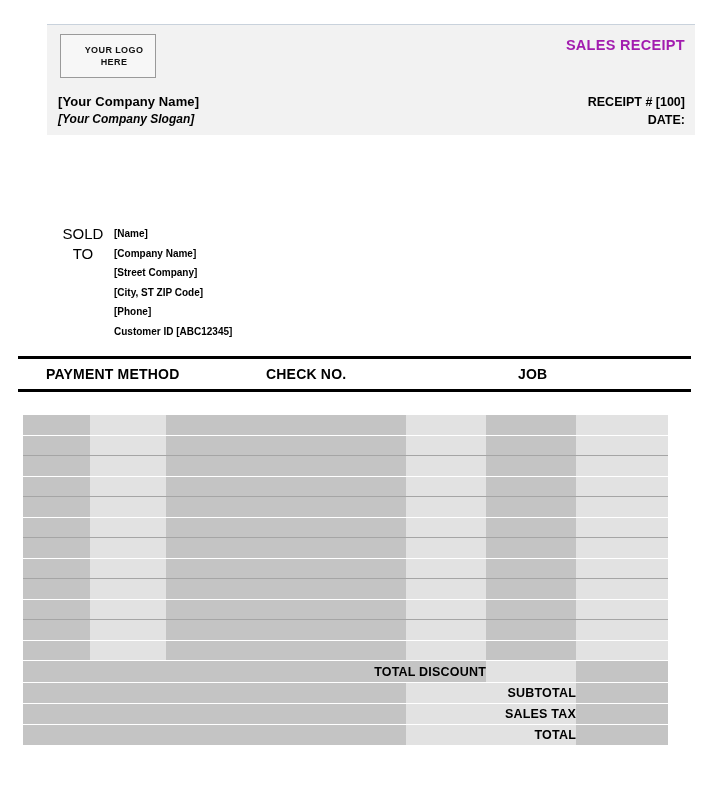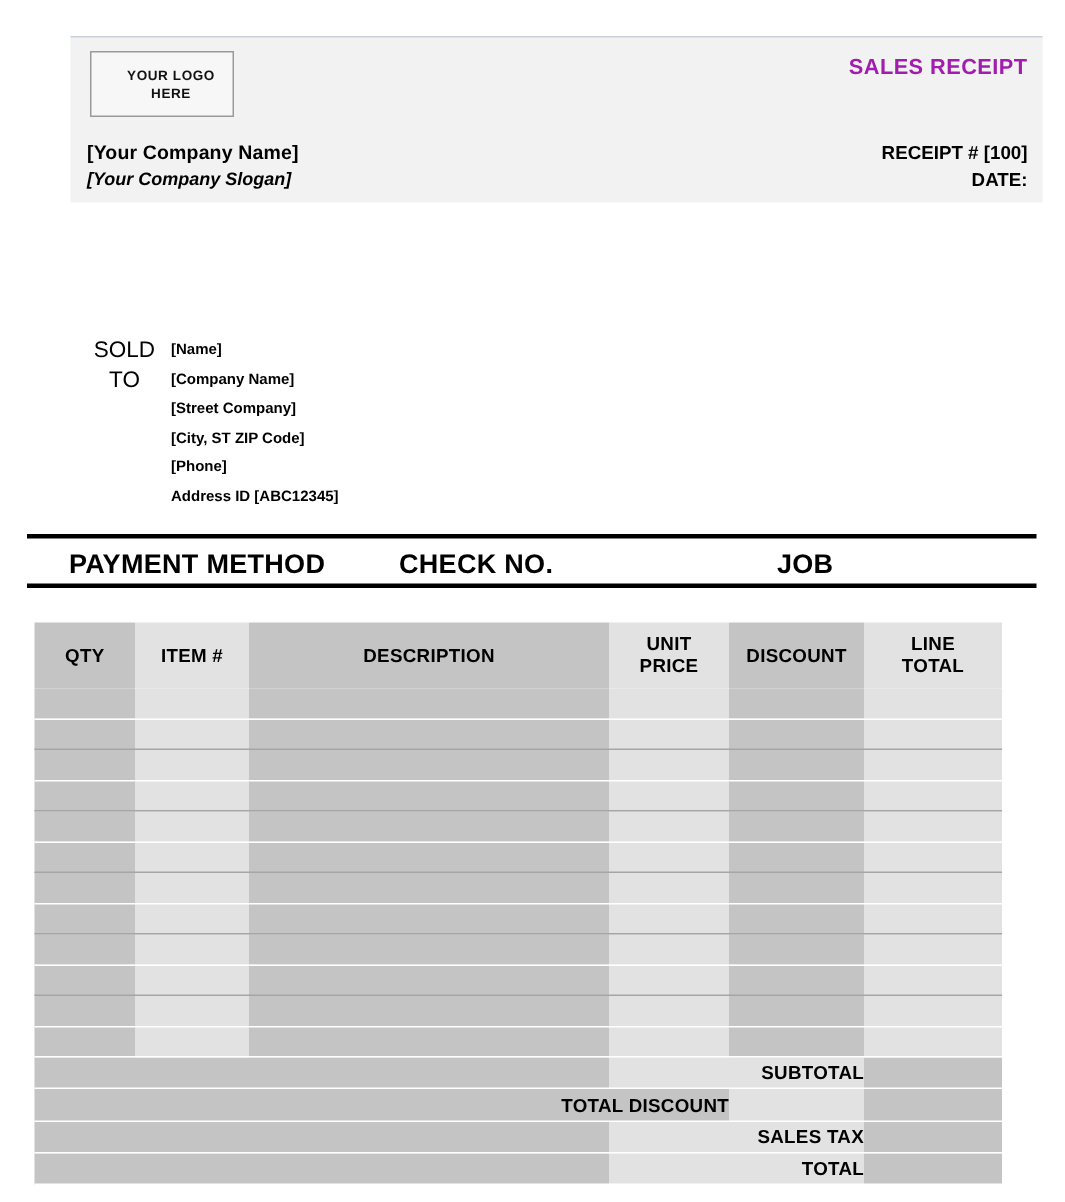--- a/index.html
+++ b/index.html
@@ -143,21 +143,21 @@
     top: 356px;
     width: 673px;
     height: 36px;
     border-top: 3px solid #000;
     border-bottom: 3px solid #000;
     box-sizing: border-box;
   }
   .pay-cell {
     position: absolute;
     top: 7px;
-    font-size: 18px;
+    font-size: 14px;
     font-weight: bold;
     letter-spacing: 0.2px;
   }
   .pay-cell.c0 { left: 28px; }
   .pay-cell.c1 { left: 248px; }
   .pay-cell.c2 { left: 500px; }
 
   
   .table {
     position: absolute;
@@ -243,21 +243,21 @@
     <div class="soldto-label">
       <div>SOLD</div>
       <div>TO</div>
     </div>
     <div class="soldto-lines">
       <div>[Name]</div>
       <div>[Company Name]</div>
       <div>[Street Company]</div>
       <div>[City, ST  ZIP Code]</div>
       <div>[Phone]</div>
-      <div>Address ID [ABC12345]</div>
+      <div>Customer ID [ABC12345]</div>
     </div>
   </div>
 
   <div class="pay-band">
     <div class="pay-cell c0">PAYMENT METHOD</div>
     <div class="pay-cell c1">CHECK NO.</div>
     <div class="pay-cell c2">JOB</div>
   </div>
 
   <div class="table">
@@ -265,34 +265,20 @@
       <colgroup>
         <col style="width:67px">
         <col style="width:76px">
         <col style="width:240px">
         <col style="width:80px">
         <col style="width:90px">
         <col style="width:92px">
       </colgroup>
 
       <tbody>
-          <tr class="hdr">
-        <td class="sh-dark">QTY</td>
-        <td class="sh-light">ITEM #</td>
-        <td class="sh-dark">DESCRIPTION</td>
-        <td class="sh-light">
-          <span>UNIT</span><br>
-          <span>PRICE</span>
-        </td>
-        <td class="sh-dark">DISCOUNT</td>
-        <td class="sh-light">
-          <span>LINE</span><br>
-          <span>TOTAL</span>
-        </td>
-      </tr>
 
       <tr class="body-row">
         <td class="sh-dark"></td>
         <td class="sh-light"></td>
         <td class="sh-dark"></td>
         <td class="sh-light"></td>
         <td class="sh-dark"></td>
         <td class="sh-light"></td>
       </tr>
       <tr class="body-row ruled">
@@ -375,34 +361,34 @@
         <td class="sh-dark"></td>
         <td class="sh-light"></td>
       </tr>
       <tr class="body-row">
         <td class="sh-dark"></td>
         <td class="sh-light"></td>
         <td class="sh-dark"></td>
         <td class="sh-light"></td>
         <td class="sh-dark"></td>
         <td class="sh-light"></td>
+      </tr>
+
+      <tr class="tot-row td-row">
+        <td class="sh-dark tot-label" colspan="4">TOTAL DISCOUNT</td>
+        <td class="sh-light"></td>
+        <td class="sh-dark"></td>
       </tr>
 
       <tr class="tot-row">
         <td class="sh-dark" colspan="3"></td>
         <td class="sh-light tot-label" colspan="2">SUBTOTAL</td>
         <td class="sh-dark"></td>
       </tr>
 
-      <tr class="tot-row td-row">
-        <td class="sh-dark tot-label" colspan="4">TOTAL DISCOUNT</td>
-        <td class="sh-light"></td>
-        <td class="sh-dark"></td>
-      </tr>
-
       <tr class="tot-row">
         <td class="sh-dark" colspan="3"></td>
         <td class="sh-light tot-label" colspan="2">SALES TAX</td>
         <td class="sh-dark"></td>
       </tr>
 
       <tr class="tot-row">
         <td class="sh-dark" colspan="3"></td>
         <td class="sh-light tot-label" colspan="2">TOTAL</td>
         <td class="sh-dark"></td>

